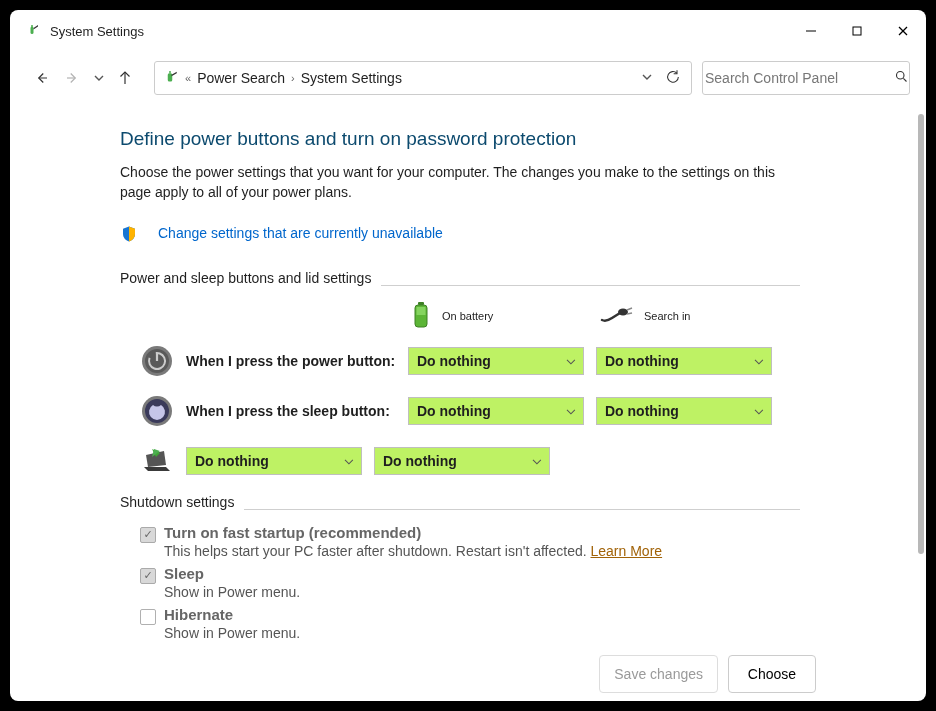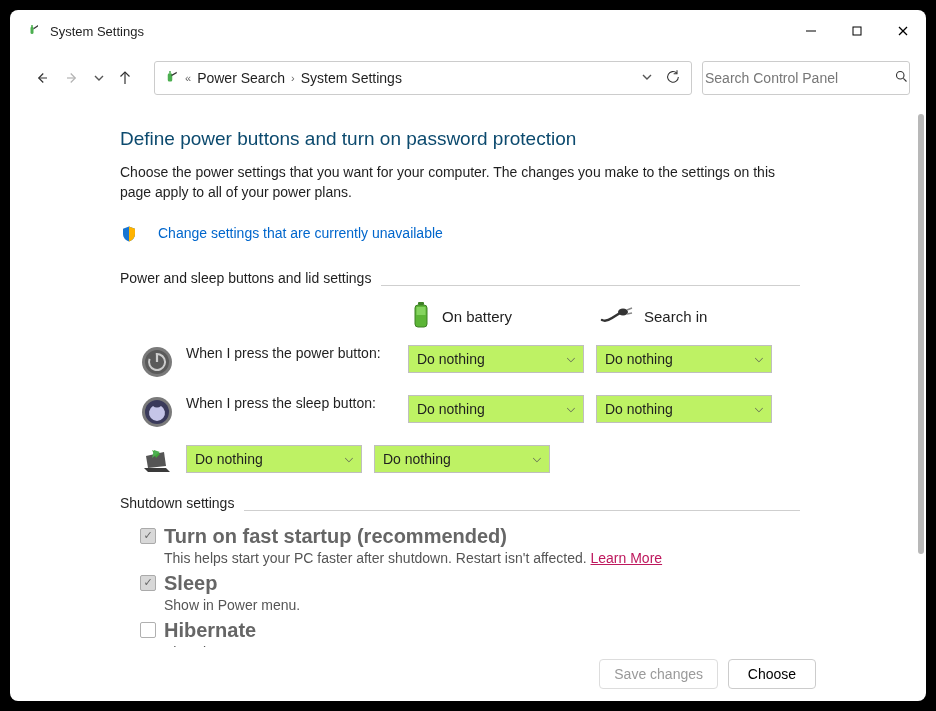--- a/index.html
+++ b/index.html
@@ -143,27 +143,28 @@
   .header-row {
     display:flex;
     align-items:center;
     margin-left: 290px;
     gap: 14px;
     margin-bottom: 12px;
   }
   .header-col {
     width: 176px;
     display:flex; align-items:center; gap:10px;
-    font-size:15px;
+    font-size:11px;
   }
   .setting-row {
-    display:flex; 
+    display:flex; align-items:center;
     margin-bottom: 16px;
     padding-left: 20px;
     gap: 12px;
+    font-weight: bold;
   }
   .row-icon { width:34px; height:34px; display:flex;align-items:center;justify-content:center; }
   .row-label { width: 210px; font-size:14px; }
   .dropdown {
     width: 176px;
     height: 28px;
     border:1px solid #bfbfbf;
     display:flex; align-items:center;
     padding:0 8px;
     font-size:14px;
@@ -190,35 +191,35 @@
     display:flex;align-items:center;justify-content:center;
     background:#fff;
   }
   .checkbox.checked {
     background:#d8d8d8;
     border-color:#aaa;
   }
   .checkbox.checked::after {
     content:"✓"; font-size:11px; color:#666;
   }
-  .check-text .check-title { font-weight:600; font-size:20px; color:#666; }
+  .check-text .check-title { font-weight:600; font-size:15px; color:#666; }
   .check-text .check-desc { font-size:14px; color:#555; margin-top:2px; }
-  .check-text a { color:#be185d; text-decoration:underline; }
+  .check-text a { color:#a16207; text-decoration:underline; }
   
   .footer {
     height: 54px;
     border-top: 0;
     display:flex;
     align-items:center;
     justify-content:flex-end;
     gap:10px;
     padding-right: 110px;
   }
   .btn {
-    height:30px;
+    height:38px;
     min-width:88px;
     padding:0 14px;
     border:1px solid #ccc;
     border-radius:4px;
     background:#fff;
     font-size:14px;
     font-family:inherit;
     display:flex;align-items:center;justify-content:center;
     cursor:pointer;
   }

